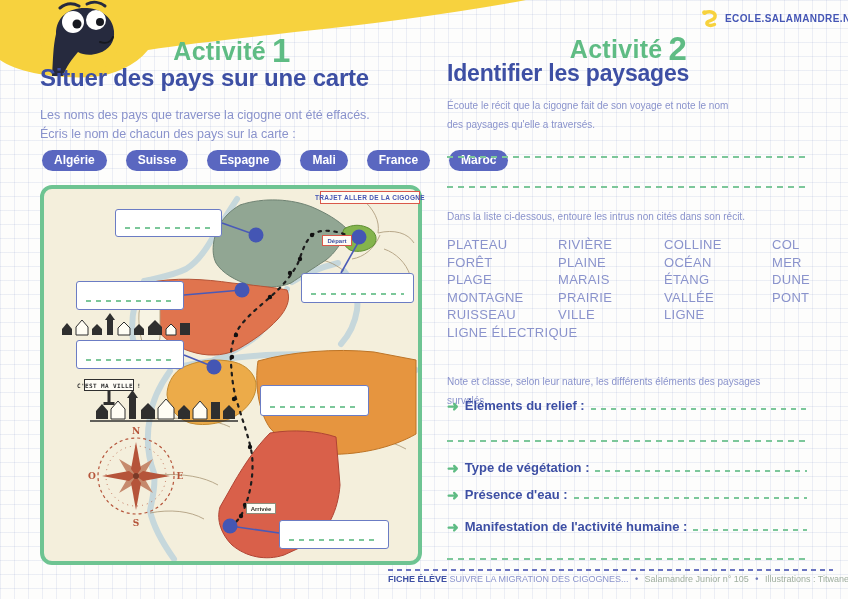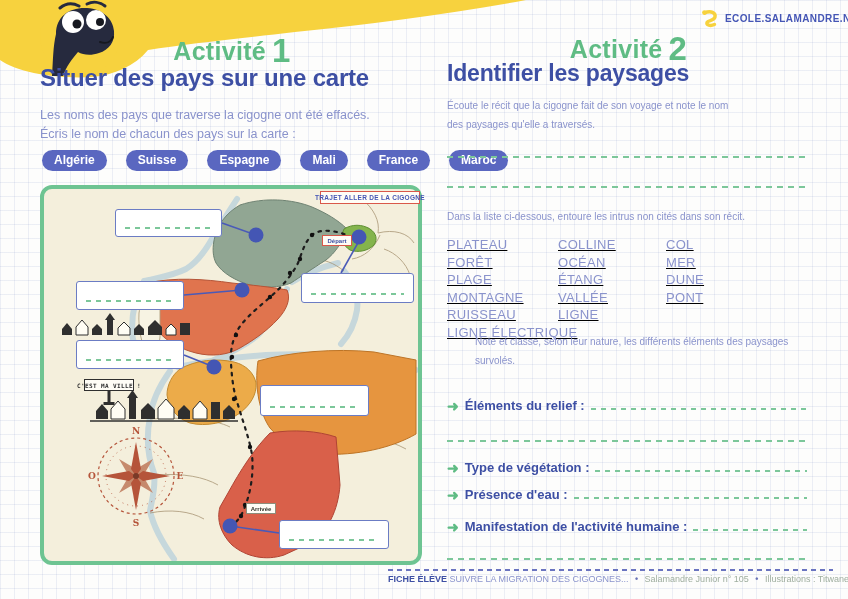--- a/index.html
+++ b/index.html
@@ -36,21 +36,21 @@
   .map-title{border:1.5px solid #d9584a;font-size:6.5px;font-weight:bold;color:#4556b5;letter-spacing:.3px;}
   .depart{border:1px solid #d9584a;font-size:6px;font-weight:bold;color:#3d4fa4;}
   .arrivee{border:1px solid #8d8d7a;font-size:6px;font-weight:bold;color:#33332a;}
   .sign{border:1.5px solid #2f2f2f;font-size:6px;font-weight:bold;color:#2f2f2f;letter-spacing:.4px;font-family:"DejaVu Sans Mono",monospace;}
   .sign::before{content:"";position:absolute;left:50%;top:100%;width:3px;height:13px;background:#2f2f2f;transform:translateX(-50%);}
   .sign::after{content:"";position:absolute;left:50%;top:calc(100% + 12px);width:11px;height:3px;background:#2f2f2f;transform:translateX(-50%);}
   
   .dash-green{position:absolute;height:2px;background:repeating-linear-gradient(90deg,#7cc79a 0 6px,transparent 6px 11px);}
   .dash-blue{position:absolute;height:2px;background:repeating-linear-gradient(90deg,#6a74c0 0 5px,transparent 5px 9px);}
   .instr{position:absolute;left:0;margin:0;color:#8a93cc;font-size:10px;line-height:19px;}
-  .words{position:absolute;left:0;top:236px;display:flex;width:100%;text-decoration:underline;}
+  .words{position:absolute;left:0;top:236px;display:flex;width:100%;}
   .wcol{display:flex;flex-direction:column;}
   .wcol div{font-size:13px;line-height:17.5px;color:#8a93cc;letter-spacing:.3px;white-space:nowrap;}
   .wc1{width:111px;} .wc2{width:106px;} .wc3{width:108px;} .wc4{width:38px;}
   .cat-row{position:absolute;left:0;right:3px;display:flex;align-items:center;gap:6px;}
   .cat-arrow{color:#5fbc84;font-size:14px;font-weight:bold;line-height:14px;}
   .cat-label{color:#3d4fa4;font-weight:bold;font-size:13px;white-space:nowrap;}
   .cat-line{flex:1;height:2px;margin-top:6px;background:repeating-linear-gradient(90deg,#7cc79a 0 5px,transparent 5px 10px);}
   
   .footer-text{position:absolute;left:388px;top:574px;width:450px;font-size:9px;color:#8a93cc;white-space:nowrap;}
   .footer-text .flabel{color:#3d4fa4;font-weight:bold;margin-top:12px;}
@@ -236,36 +236,43 @@
 
     <div class="words">
       <div class="wcol wc1">
         <div>PLATEAU</div>
         <div>FORÊT</div>
         <div>PLAGE</div>
         <div>MONTAGNE</div>
         <div>RUISSEAU</div>
         <div>LIGNE ÉLECTRIQUE</div>
       </div>
+      <div class="wcol wc2">
+        <div>RIVIÈRE</div>
+        <div>PLAINE</div>
+        <div>MARAIS</div>
+        <div>PRAIRIE</div>
+        <div>VILLE</div>
+      </div>
       <div class="wcol wc3">
         <div>COLLINE</div>
         <div>OCÉAN</div>
         <div>ÉTANG</div>
         <div>VALLÉE</div>
         <div>LIGNE</div>
       </div>
       <div class="wcol wc4">
         <div>COL</div>
         <div>MER</div>
         <div>DUNE</div>
         <div>PONT</div>
       </div>
     </div>
 
-    <p class="instr" style="top:332px;margin-left:28px;">
+    <p class="instr" style="top:372px;">
       <span>Note et classe, selon leur nature, les différents éléments des paysages</span><br>
       <span>survolés.</span>
     </p>
 
     <div class="cat-row" style="top:398px;">
       <span class="cat-arrow">➜</span>
       <span class="cat-label">Éléments du relief :</span>
       <span class="cat-line"></span>
     </div>
     <div class="dash-green" style="left:0;right:3px;top:440px;"></div>

